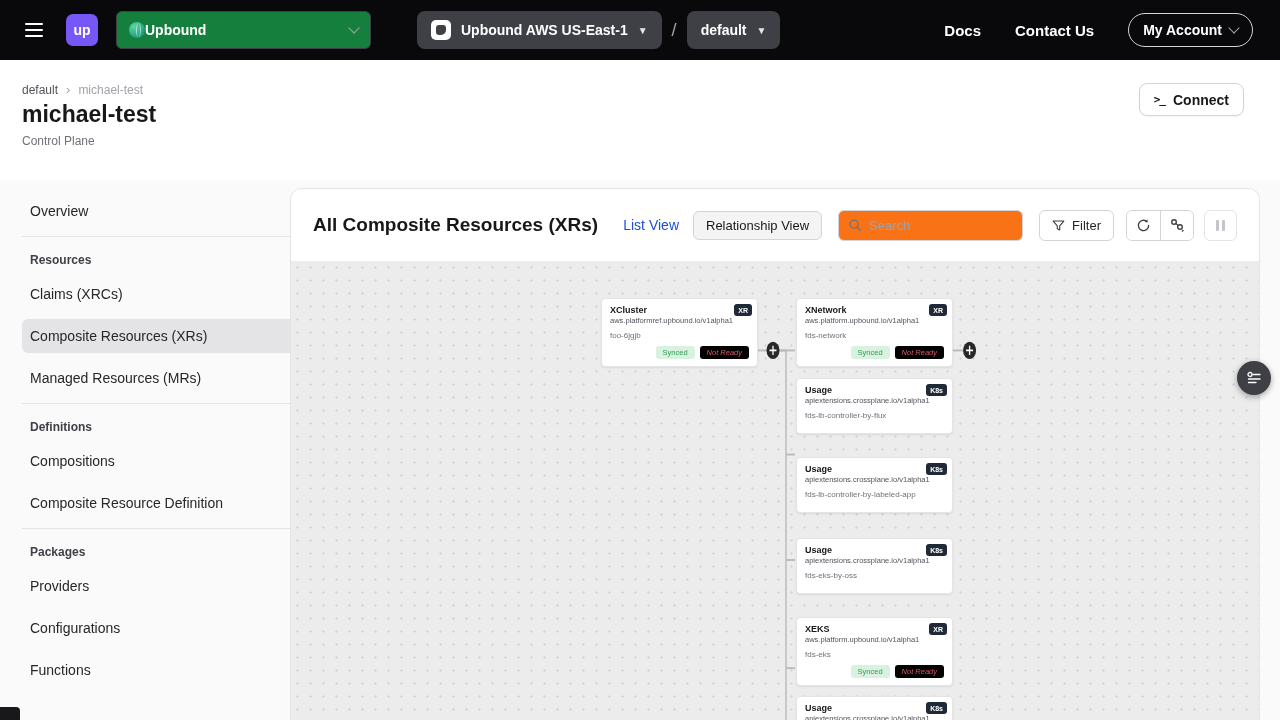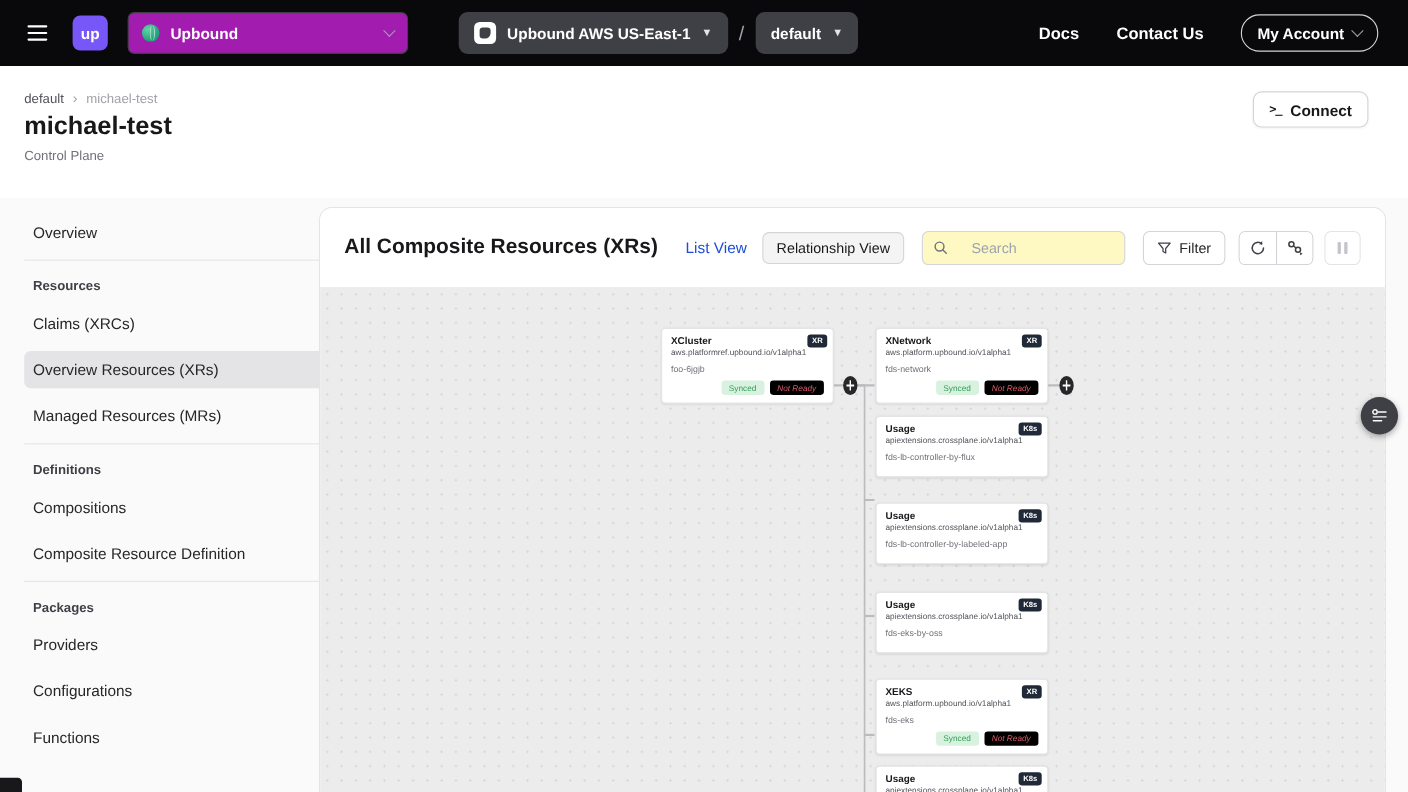--- a/index.html
+++ b/index.html
@@ -7,22 +7,22 @@
   body { font-family:"Liberation Sans", sans-serif; background:#fafafa; position:relative; }
 
   
   .navbar { position:absolute; left:0; top:0; width:1280px; height:60px; background:#09090b;
             display:flex; align-items:center; padding:0 27px 0 16px; z-index:30; }
   .hamburger { width:36px; height:36px; display:flex; flex-direction:column; justify-content:center; gap:4px;
                align-items:center; cursor:pointer; margin-right:14px; }
   .hamburger span { display:block; width:18px; height:2px; background:#fff; border-radius:1px; }
   .logo-sq { width:32px; height:32px; border-radius:7px; background:#7857F8; color:#fff; font-weight:700;
              font-size:14px; display:flex; align-items:center; justify-content:center; margin-right:18px; }
-  .org-dd { width:255px; height:38px; border:1px solid #3f3f46; background:#a21caf; border-radius:6px;
-            display:flex; align-items:center; padding:0 12px; gap:10px; color:#fff; font-size:14px; font-weight:600; }
+  .org-dd { width:255px; height:38px; border:1px solid #3f3f46; background:#15803d; border-radius:6px;
+            display:flex; align-items:center; padding:0 12px; color:#fff; font-size:14px; font-weight:600; }
   .org-dd .spacer { flex:1; }
   .globe { width:16px; height:16px; border-radius:50%;
            background:radial-gradient(circle at 32% 30%, #5fd6a2, #1f9d7a 70%); position:relative; }
   .globe::after{ content:""; position:absolute; left:6.5px; top:1px; width:3px; height:14px;
                  border-left:1px solid rgba(255,255,255,.55); border-right:1px solid rgba(255,255,255,.55);
                  border-radius:50%; }
   .chev { width:8px; height:8px; border-right:1.6px solid #a1a1aa; border-bottom:1.6px solid #a1a1aa;
           transform:rotate(45deg); margin-top:-4px; }
   .pill { height:38px; background:#3f3f46; border-radius:8px; display:flex; align-items:center;
           padding:0 14px; gap:10px; color:#fff; font-size:14px; font-weight:700; cursor:pointer; }
@@ -63,21 +63,21 @@
   .main-card { position:absolute; left:290px; top:188px; width:970px; height:687px; background:#fff;
                border:1px solid #e4e4e7; border-bottom:none; border-radius:12px 12px 0 0; overflow:hidden; }
   .toolbar { position:absolute; left:0; top:0; right:0; height:72px; display:flex; align-items:center;
              padding:0 22px; background:#fff; }
   .main-title { font-size:19px; font-weight:700; color:#18181b; }
   .toolbar .grow { flex:1; }
   .view-plain { font-size:14px; color:#1d4ed8; margin-right:14px; cursor:pointer; }
   .view-pill { font-size:13px; color:#18181b; background:#f4f4f5; border:1px solid #d4d4d8; border-radius:6px;
                padding:6px 12px; cursor:pointer; margin-right:16px; font-weight:500; }
   .search-box { width:185px; height:31px; border:1px solid #d4d4d8; border-radius:6px; display:flex;
-                align-items:center; padding:0 9px; gap:21px; margin-right:16px; background:#fef9c3; }
+                align-items:center; padding:0 9px; gap:7px; margin-right:16px; background:#f97316; }
   .search-box input { border:none; outline:none; font-size:13px; color:#27272a; width:130px;
                       font-family:"Liberation Sans", sans-serif; background:transparent; }
   .search-box input::placeholder { color:#9ca3af; }
   .filter-btn { height:31px; border:1px solid #d4d4d8; border-radius:6px; display:flex; align-items:center;
                 gap:7px; padding:0 12px; font-size:13px; color:#27272a; cursor:pointer; margin-right:12px; background:#fff;justify-content:space-between; }
   .icon-group { height:31px; border:1px solid #d4d4d8; border-radius:6px; display:flex; margin-right:10px; overflow:hidden; }
   .icon-cell { width:33px; display:flex; align-items:center; justify-content:center; cursor:pointer; background:#fff; }
   .icon-cell + .icon-cell { border-left:1px solid #d4d4d8; }
   .pause-btn { width:33px; height:31px; border:1px solid #e4e4e7; border-radius:6px; display:flex; gap:3px;
                align-items:center; justify-content:center; cursor:pointer; background:#fff; }
@@ -161,21 +161,21 @@
 <div class="sidebar">
   <div class="side-item">Overview</div>
   <div>
       <div class="side-section">
         <div class="side-divider"></div>
         <div class="side-header">
           <span class="side-header-label">Resources</span>
           <span class="chev-up"></span>
         </div>
         <div class="side-item">Claims (XRCs)</div>
-        <div class="side-item selected">Overview Resources (XRs)</div>
+        <div class="side-item selected">Composite Resources (XRs)</div>
         <div class="side-item">Managed Resources (MRs)</div>
       </div>
       <div class="side-section">
         <div class="side-divider"></div>
         <div class="side-header">
           <span class="side-header-label">Definitions</span>
           <span class="chev-up"></span>
         </div>
         <div class="side-item">Compositions</div>
         <div class="side-item">Composite Resource Definition</div>

